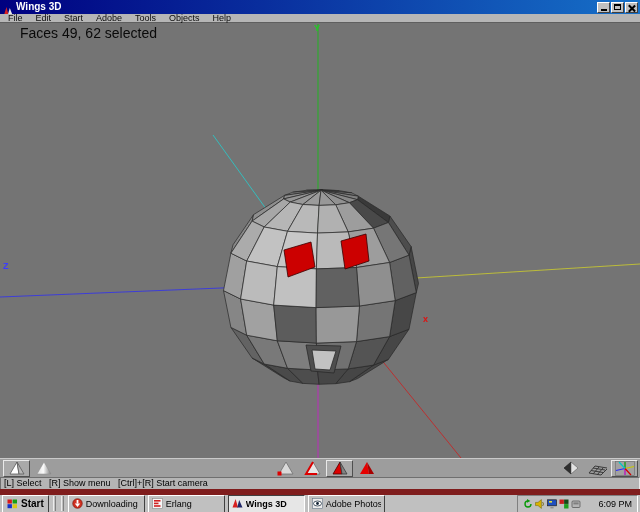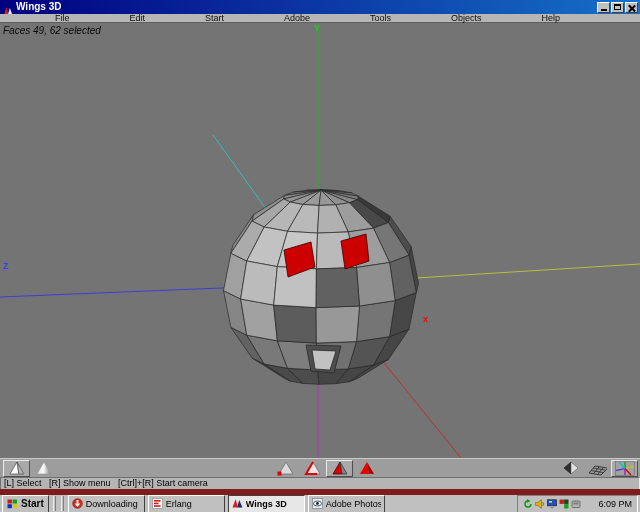--- a/index.html
+++ b/index.html
@@ -29,25 +29,25 @@
     content:""; position:absolute; left:3px; top:0; width:1.6px; height:9px; background:#000;
   }
   .glyph-close::before { transform:rotate(45deg); }
   .glyph-close::after  { transform:rotate(-45deg); }
   
   .menubar {
     position:absolute; top:14px; left:0; right:0; height:9px;
     background:#b6b6b6; border-bottom:1px solid #5f5f5f;
     display:flex; gap:13px; padding:0 8px; font-size:9px; line-height:9px; color:#0d0d0d;
   }
-  .menubar span { cursor:default;margin-left:47px; }
+  .menubar span { cursor:default; }
   
   .viewport { position:absolute; top:24px; left:0; width:640px; height:434px; background:#747474; }
   .viewport svg { position:absolute; top:0; left:0; }
-  .vp-info { position:absolute; top:1px; left:3px; font-size:10px; color:#0a0a0a; z-index:3;font-style:italic; }
+  .vp-info { position:absolute; top:1px; left:20px; font-size:14px; color:#0a0a0a; z-index:3; }
   
   .toolbar {
     position:absolute; top:458px; left:0; right:0; height:19px;
     background:#9d9d9d; border-top:1px solid #c9c9c9;
   }
   .tb-group { position:absolute; top:1px; display:flex; }
   .tb-left   { left:3px; }
   .tb-center { left:272px; }
   .tb-right  { right:2px; }
   .tb-btn {

